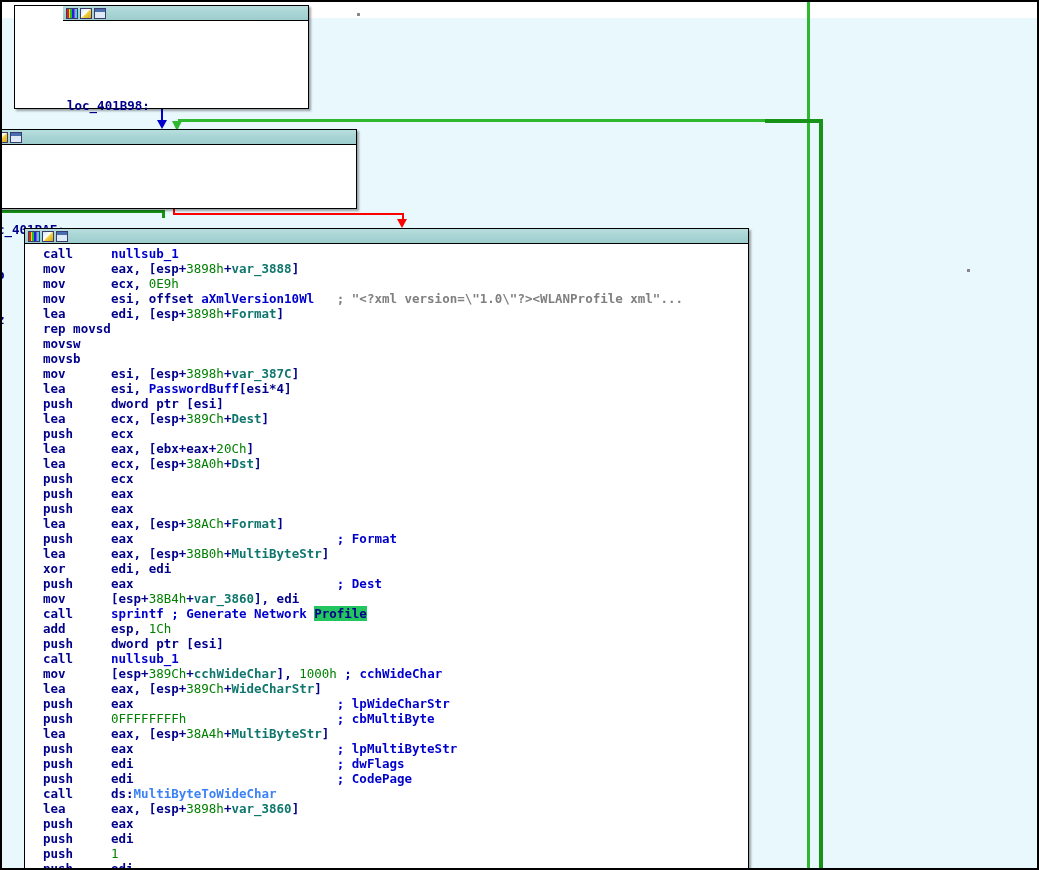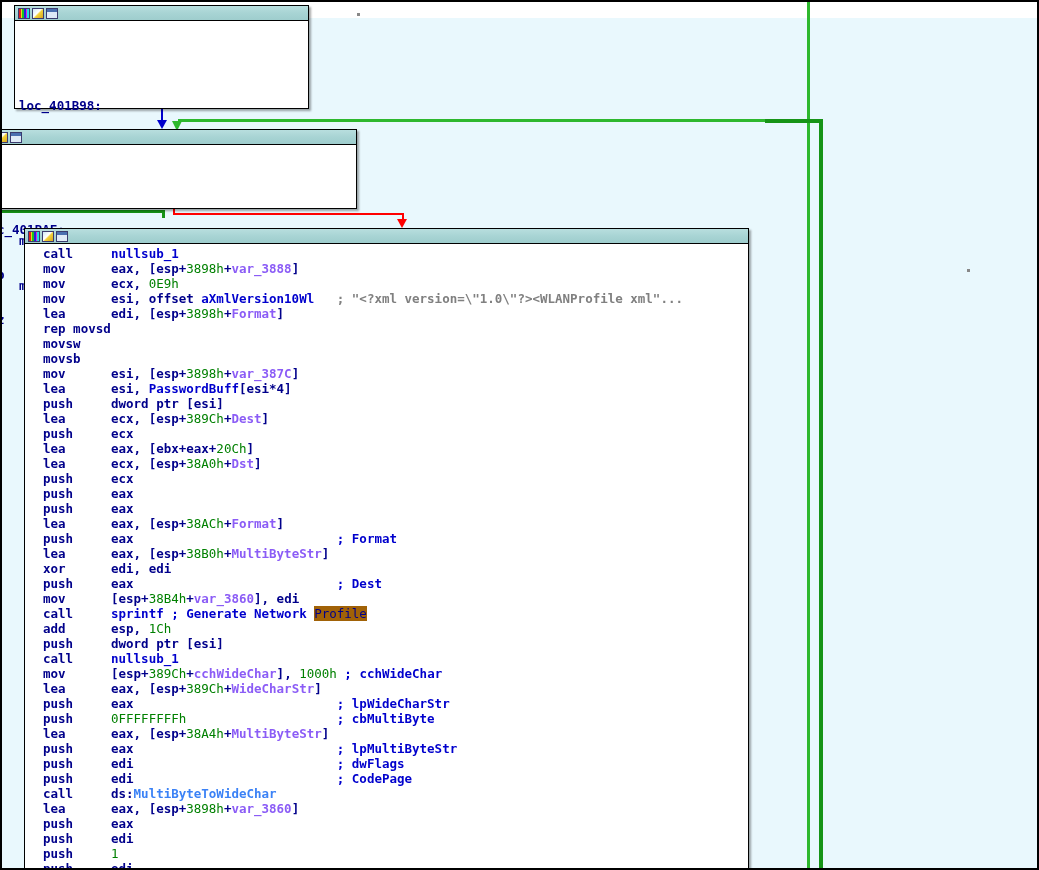--- a/index.html
+++ b/index.html
@@ -67,27 +67,27 @@
     font-size:12.5px;
     line-height:15px;
     white-space:pre;
     color:#00008b;
     letter-spacing:0px;
   }
   .ln{display:block;height:15px;}
   .mn{color:#00008b;font-weight:bold;display:inline-block;}
   .op{color:#00008b;font-weight:bold;}
   .loc{color:#00008b;font-weight:bold;}
-  .var{color:#8b5cf6;font-weight:bold;}
+  .var{color:#0f766e;font-weight:bold;}
   .num{color:#008000;font-weight:normal;}
   .nam{color:#0000cd;font-weight:bold;text-align:right;}
   .cmt{color:#0000cd;font-weight:bold;}
   .cmtgray{color:#808080;font-weight:bold;}
   .api{color:#3b82f6;font-weight:bold;}
-  .hl{background:#a16207;color:#00008b;font-weight:normal;}
+  .hl{background:#22c55e;color:#00008b;font-weight:bold;}
 
   
   .edge{position:absolute;z-index:3;}
   .arrowhead{position:absolute;width:0;height:0;z-index:4;}
 
   .dot{position:absolute;width:3px;height:3px;background:#888;z-index:6;}
 </style>
 </head>
 <body>
 
@@ -109,21 +109,21 @@
   <div class="edge" style="left:160px;top:208px;width:3px;height:8px;background:#179417;"></div>
   <div class="edge" style="left:0px;top:208px;width:3px;height:3px;background:#179417;"></div>
   <div class="edge" style="left:763px;top:117px;width:58px;height:4px;background:#179417;"></div>
   <div class="arrowhead" style="left:170px;top:119px;border-left:5px solid transparent;border-right:5px solid transparent;border-top:10px solid #2eb82e;"></div>
 
   <div class="edge" style="left:171px;top:205px;width:2px;height:8px;background:#ff0000;"></div>
   <div class="edge" style="left:171px;top:211px;width:231px;height:2px;background:#ff0000;"></div>
   <div class="edge" style="left:400px;top:211px;width:2px;height:9px;background:#ff0000;"></div>
   <div class="arrowhead" style="left:395px;top:217px;border-left:5px solid transparent;border-right:5px solid transparent;border-top:9px solid #ff0000;"></div>
 
-  <div class="node" id="block1" style="left:12px;top:3px;width:295px;height:104px;">
+  <div class="node" id="block1" style="left:12px;top:3px;width:295px;height:104px;padding-left:48px;">
     <div class="node-title">
       <span class="ticon ticon-palette"></span>
       <span class="ticon ticon-pencil"></span>
       <span class="ticon ticon-window"></span>
     </div>
     <div class="code">
       <span class="ln"></span>
       <span class="ln"><span class="loc">loc_401B98:</span></span>
       <span class="ln"><span class="mn" style="width:68px;">mov</span><span class="var">[esp+3898h+var_387C], edi</span></span>
       <span class="ln"><span class="mn" style="width:68px;">call</span><span class="nam">nullsub_1</span></span>

